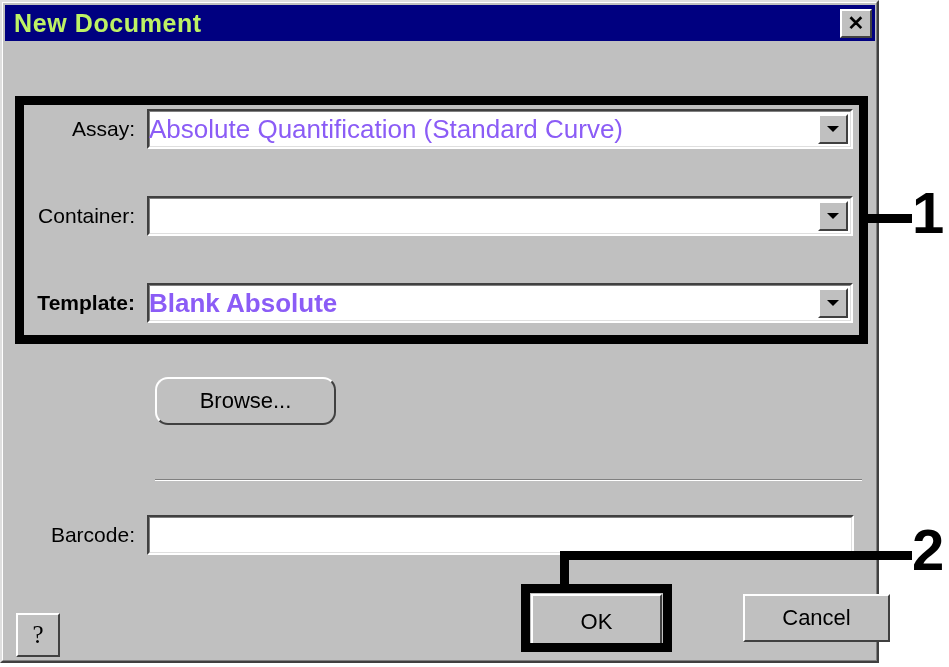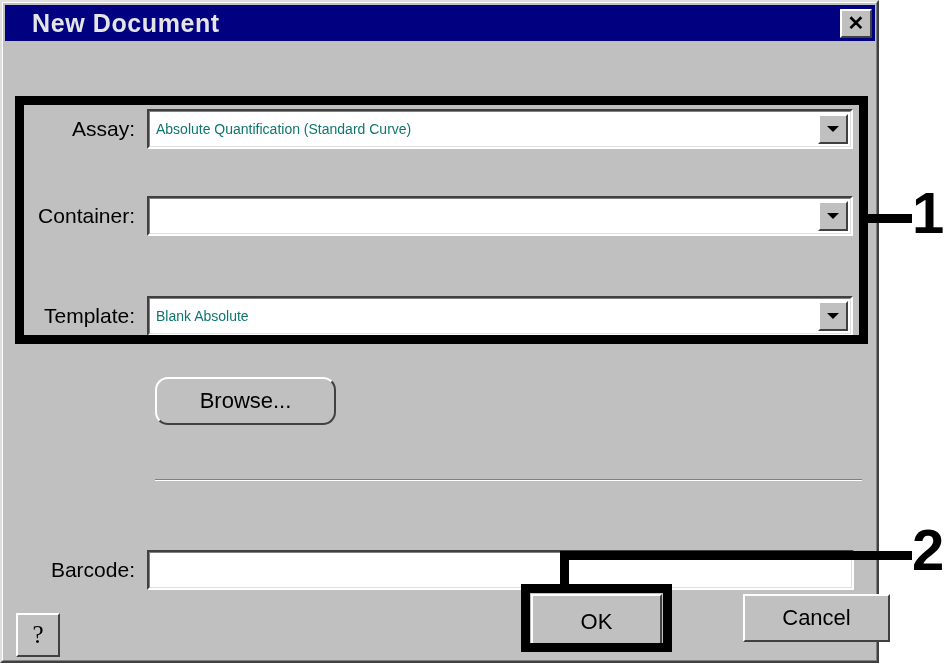--- a/index.html
+++ b/index.html
@@ -47,28 +47,27 @@
     top: 3px;
     width: 870px;
     height: 36px;
     background: #000080;
     display: flex;
     align-items: center;
     box-sizing: border-box;
     padding: 0 3px 0 9px;
   }
   #title-text {
-    color: #e5e5e5;
+    color: #bef264;
     font-size: 25px;
     font-weight: bold;
     letter-spacing: 0.6px;
     line-height: 1;
     white-space: nowrap;
     flex: 1;
-    margin-left: 18px;
   }
   #close-button {
     width: 32px;
     height: 29px;
     background: #c0c0c0;
     border-top: 2px solid #ffffff;
     border-left: 2px solid #ffffff;
     border-right: 2px solid #404040;
     border-bottom: 2px solid #404040;
     box-sizing: border-box;
@@ -104,21 +103,21 @@
   .field-row {
     position: absolute;
     left: 22px;
     width: 836px;
     height: 40px;
     display: flex;
     align-items: center;
   }
   #row-assay     { top: 107px; }
   #row-container { top: 194px; }
-  #row-template  { top: 294px; }
+  #row-template  { top: 281px; font-weight: bold; }
 
   .field-label {
     width: 123px;
     text-align: right;
     padding-right: 12px;
     font-size: 21px;
     color: #000000;
     box-sizing: border-box;
     white-space: nowrap;
   }
@@ -143,23 +142,22 @@
     border-top: 1px solid #808080;
     border-left: 1px solid #808080;
     border-right: 1px solid #dfdfdf;
     border-bottom: 1px solid #dfdfdf;
     box-sizing: border-box;
     pointer-events: none;
   }
   .combo-value {
     position: relative;
     z-index: 2;
-    padding-left: 7px;
-    font-size: 14px;
-    color: #0f766e;
+    font-size: 26px;
+    color: #8b5cf6;
     white-space: nowrap;
     overflow: hidden;
   }
   .combo-arrow {
     position: absolute;
     right: 3px;
     top: 3px;
     width: 30px;
     height: 30px;
     background: #c0c0c0;
@@ -219,21 +217,20 @@
 
   
   #row-barcode {
     position: absolute;
     left: 22px;
     top: 521px;
     width: 838px;
     height: 24px;
     display: flex;
     align-items: center;
-    margin-top: 35px;
   }
   #barcode-input {
     position: relative;
     width: 707px;
     height: 40px;
     background: #ffffff;
     box-sizing: border-box;
     border-top: 2px solid #404040;
     border-left: 2px solid #404040;
     border-right: 2px solid #ffffff;

